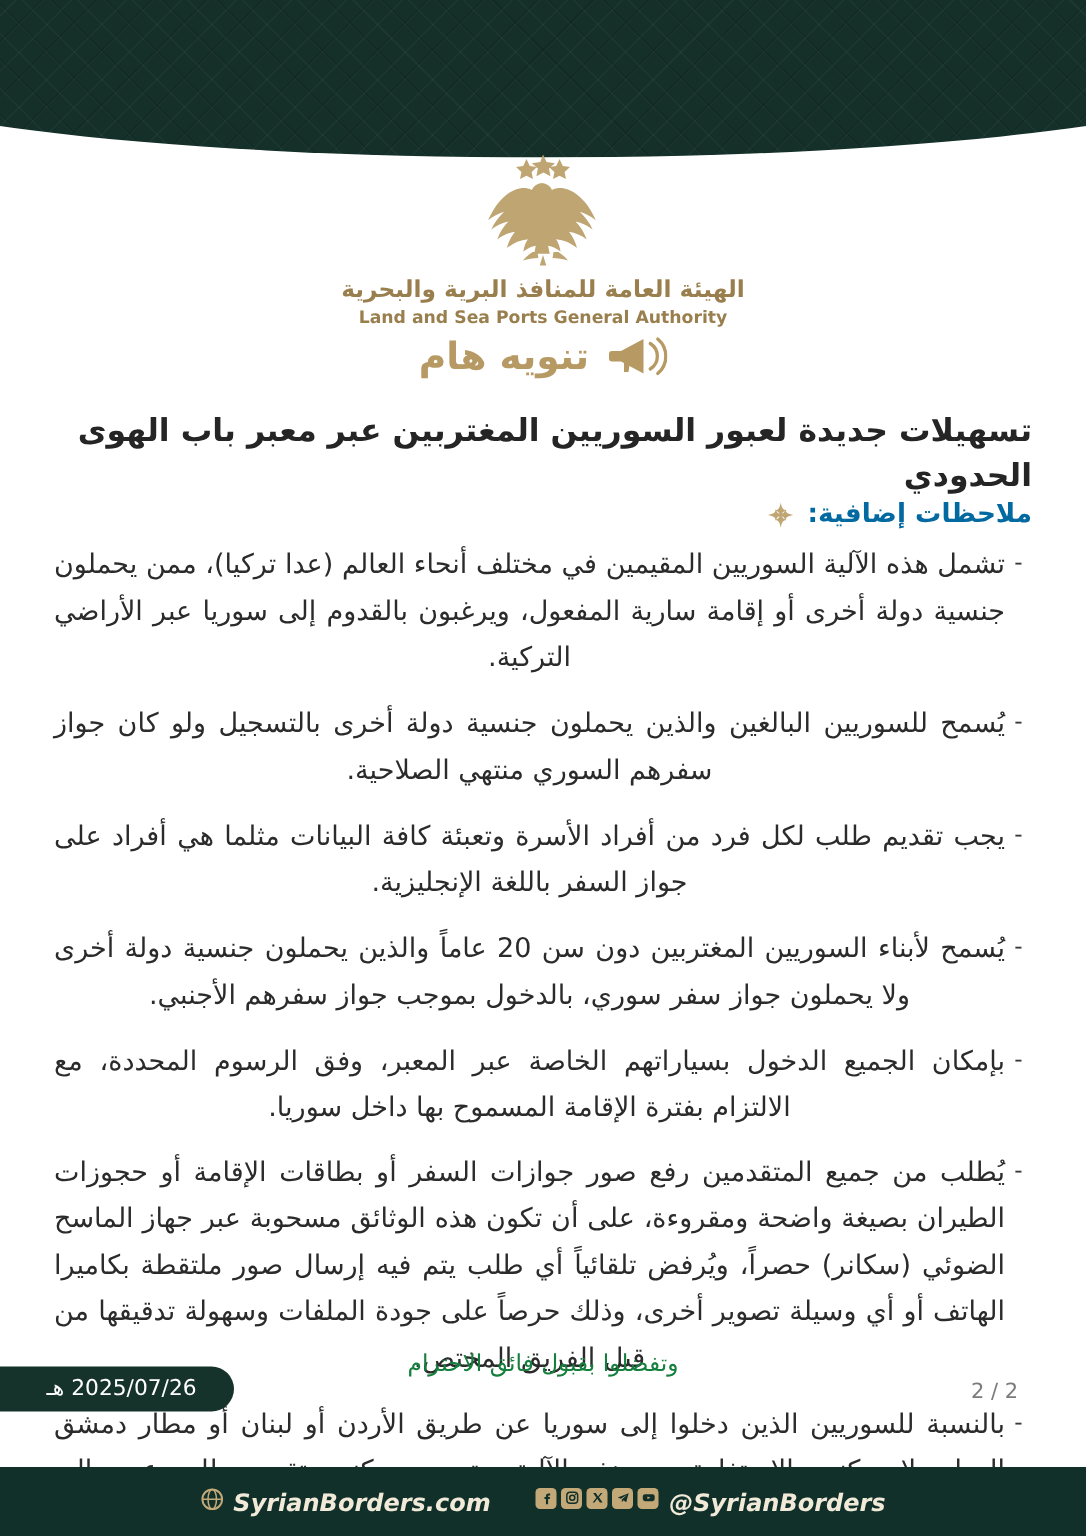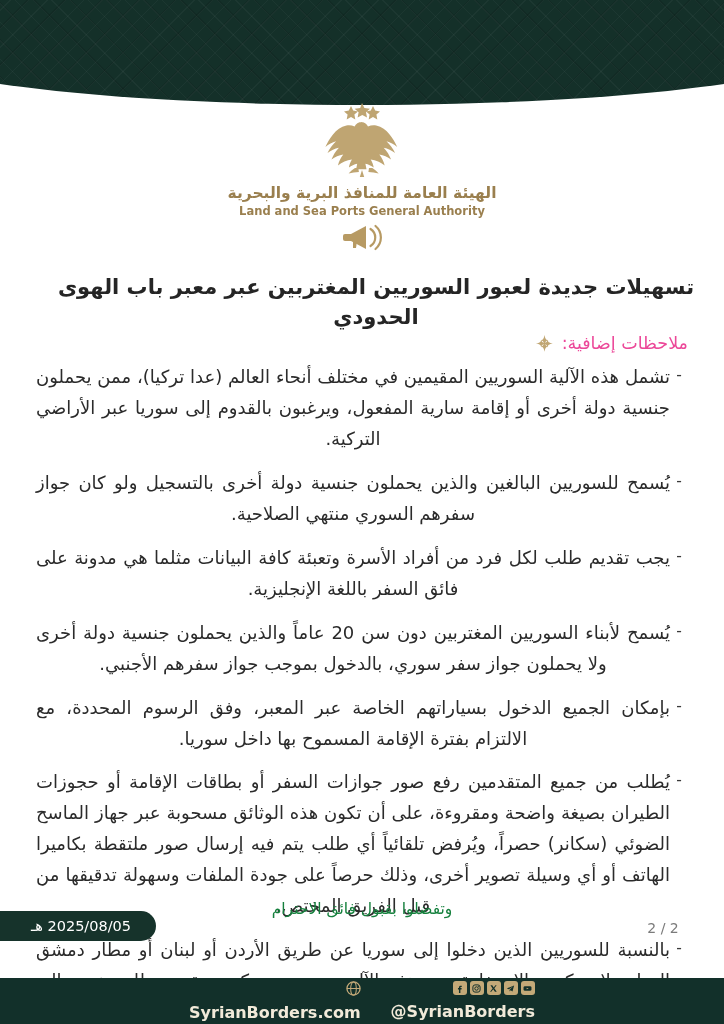--- a/index.html
+++ b/index.html
@@ -94,23 +94,22 @@
     font-weight: bold;
     color: #b79a63;
     direction: rtl;
   }
   .megaphone { display: block; }
 
   
   .main-heading {
     position: absolute;
     top: 272px;
-    left: 50px;
+    left: 36px;
     width: 652px;
-    text-align: center;
     font-size: 21px;
     font-weight: bold;
     color: #252525;
     direction: rtl;
     line-height: 1.45;
   }
 
   
   .section-title-row {
     position: absolute;
@@ -118,22 +117,22 @@
     left: 36px;
     width: 652px;
     display: flex;
     flex-direction: row;
     align-items: center;
     justify-content: flex-start;
     gap: 8px;
   }
   .section-title {
     font-size: 17.5px;
-    font-weight: normal;
-    color: #ec4899;
+    font-weight: bold;
+    color: #0369a1;
     direction: rtl;
   }
 
   
   .notes-list {
     position: absolute;
     top: 362px;
     left: 36px;
     width: 652px;
     direction: rtl;
@@ -211,23 +210,24 @@
     background: #12302a;
     display: flex;
     flex-direction: row;
     align-items: center;
     justify-content: center;
     gap: 30px;
     direction: ltr;
   }
   .footer-group {
     display: flex;
-    flex-direction: column;
-    align-items: flex-end;
+    flex-direction: row;
+    align-items: flex-start;
     gap: 7px;
+    font-style: italic;
   }
   .footer-text {
     font-size: 16px;
     font-weight: bold;
     color: #f1ead9;
     direction: ltr;
   }
   .social-icons {
     display: flex;
     flex-direction: row;
@@ -271,20 +271,21 @@
 <div class="notice-row">
   <svg class="megaphone" width="40" height="30" viewBox="0 0 40 30">
     <g fill="#b79a63">
       <path d="M24 4 L9 12 L9 19 L24 27 Z"></path>
       <path d="M3 12 h6 v7 h-6 a2 2 0 0 1 -2 -2 v-3 a2 2 0 0 1 2 -2z"></path>
       <path d="M11 19 h4 l-1 7 h-3z"></path>
       <path d="M28.5 7 a10 10 0 0 1 0 17" fill="none" stroke="#b79a63" stroke-width="2.2" stroke-linecap="round"></path>
       <path d="M33.5 4 a15 15 0 0 1 0 23" fill="none" stroke="#b79a63" stroke-width="2.2" stroke-linecap="round"></path>
     </g>
   </svg>
+  <div class="notice-label">تنويه هام</div>
 </div>
 
 <div class="main-heading">تسهيلات جديدة لعبور السوريين المغتربين عبر معبر باب الهوى الحدودي</div>
 
 <div class="section-title-row">
   <div class="section-title">ملاحظات إضافية:</div>
   <svg width="19" height="19" viewBox="0 0 20 20">
     <path d="M10 1 C10.8 5.2 11.6 6.2 14.2 6.6 C11.6 7 10.8 8 10 12.2
              C9.2 8 8.4 7 5.8 6.6 C8.4 6.2 9.2 5.2 10 1 Z" fill="#c0a673"></path>
     <path d="M10 18.8 C9.2 14.6 8.4 13.6 5.8 13.2 C8.4 12.8 9.2 11.8 10 7.6
@@ -300,21 +301,21 @@
   <div class="note-item">
     <div class="note-dash">-</div>
     <div class="note-text">تشمل هذه الآلية السوريين المقيمين في مختلف أنحاء العالم (عدا تركيا)، ممن يحملون جنسية دولة أخرى أو إقامة سارية المفعول، ويرغبون بالقدوم إلى سوريا عبر الأراضي التركية.</div>
   </div>
   <div class="note-item">
     <div class="note-dash">-</div>
     <div class="note-text">يُسمح للسوريين البالغين والذين يحملون جنسية دولة أخرى بالتسجيل ولو كان جواز سفرهم السوري منتهي الصلاحية.</div>
   </div>
   <div class="note-item">
     <div class="note-dash">-</div>
-    <div class="note-text">يجب تقديم طلب لكل فرد من أفراد الأسرة وتعبئة كافة البيانات مثلما هي مدونة على فائق السفر باللغة الإنجليزية.</div>
+    <div class="note-text">يجب تقديم طلب لكل فرد من أفراد الأسرة وتعبئة كافة البيانات مثلما هي أفراد على جواز السفر باللغة الإنجليزية.</div>
   </div>
   <div class="note-item">
     <div class="note-dash">-</div>
     <div class="note-text">يُسمح لأبناء السوريين المغتربين دون سن 20 عاماً والذين يحملون جنسية دولة أخرى ولا يحملون جواز سفر سوري، بالدخول بموجب جواز سفرهم الأجنبي.</div>
   </div>
   <div class="note-item">
     <div class="note-dash">-</div>
     <div class="note-text">بإمكان الجميع الدخول بسياراتهم الخاصة عبر المعبر، وفق الرسوم المحددة، مع الالتزام بفترة الإقامة المسموح بها داخل سوريا.</div>
   </div>
   <div class="note-item">
@@ -322,21 +323,21 @@
     <div class="note-text">يُطلب من جميع المتقدمين رفع صور جوازات السفر أو بطاقات الإقامة أو حجوزات الطيران بصيغة واضحة ومقروءة، على أن تكون هذه الوثائق مسحوبة عبر جهاز الماسح الضوئي (سكانر) حصراً، ويُرفض تلقائياً أي طلب يتم فيه إرسال صور ملتقطة بكاميرا الهاتف أو أي وسيلة تصوير أخرى، وذلك حرصاً على جودة الملفات وسهولة تدقيقها من قبل الفريق المختص.</div>
   </div>
   <div class="note-item">
     <div class="note-dash">-</div>
     <div class="note-text">بالنسبة للسوريين الذين دخلوا إلى سوريا عن طريق الأردن أو لبنان أو مطار دمشق الدولي لا يمكنهم الاستفادة من هذه الآلية ويتوجب يمكنهم تقديم طلب عبور إلى السفارة التركية في دمشق أو القنصلية التركية في حلب.</div>
   </div>
 </div>
 
 <div class="closing">وتفضلوا بقبول فائق الاحترام</div>
 
-<div class="date-pill">2025/08/05 هـ</div>
+<div class="date-pill">2025/07/26 هـ</div>
 
 <div class="page-number">2 / 2</div>
 
 <div class="footer">
   <div class="footer-group">
     <svg width="15" height="15" viewBox="0 0 16 16">
       <circle cx="8" cy="8" r="7" fill="none" stroke="#c3a978" stroke-width="1.4"></circle>
       <ellipse cx="8" cy="8" rx="3" ry="7" fill="none" stroke="#c3a978" stroke-width="1.1"></ellipse>
       <line x1="1" y1="8" x2="15" y2="8" stroke="#c3a978" stroke-width="1.1"></line>
     </svg>

